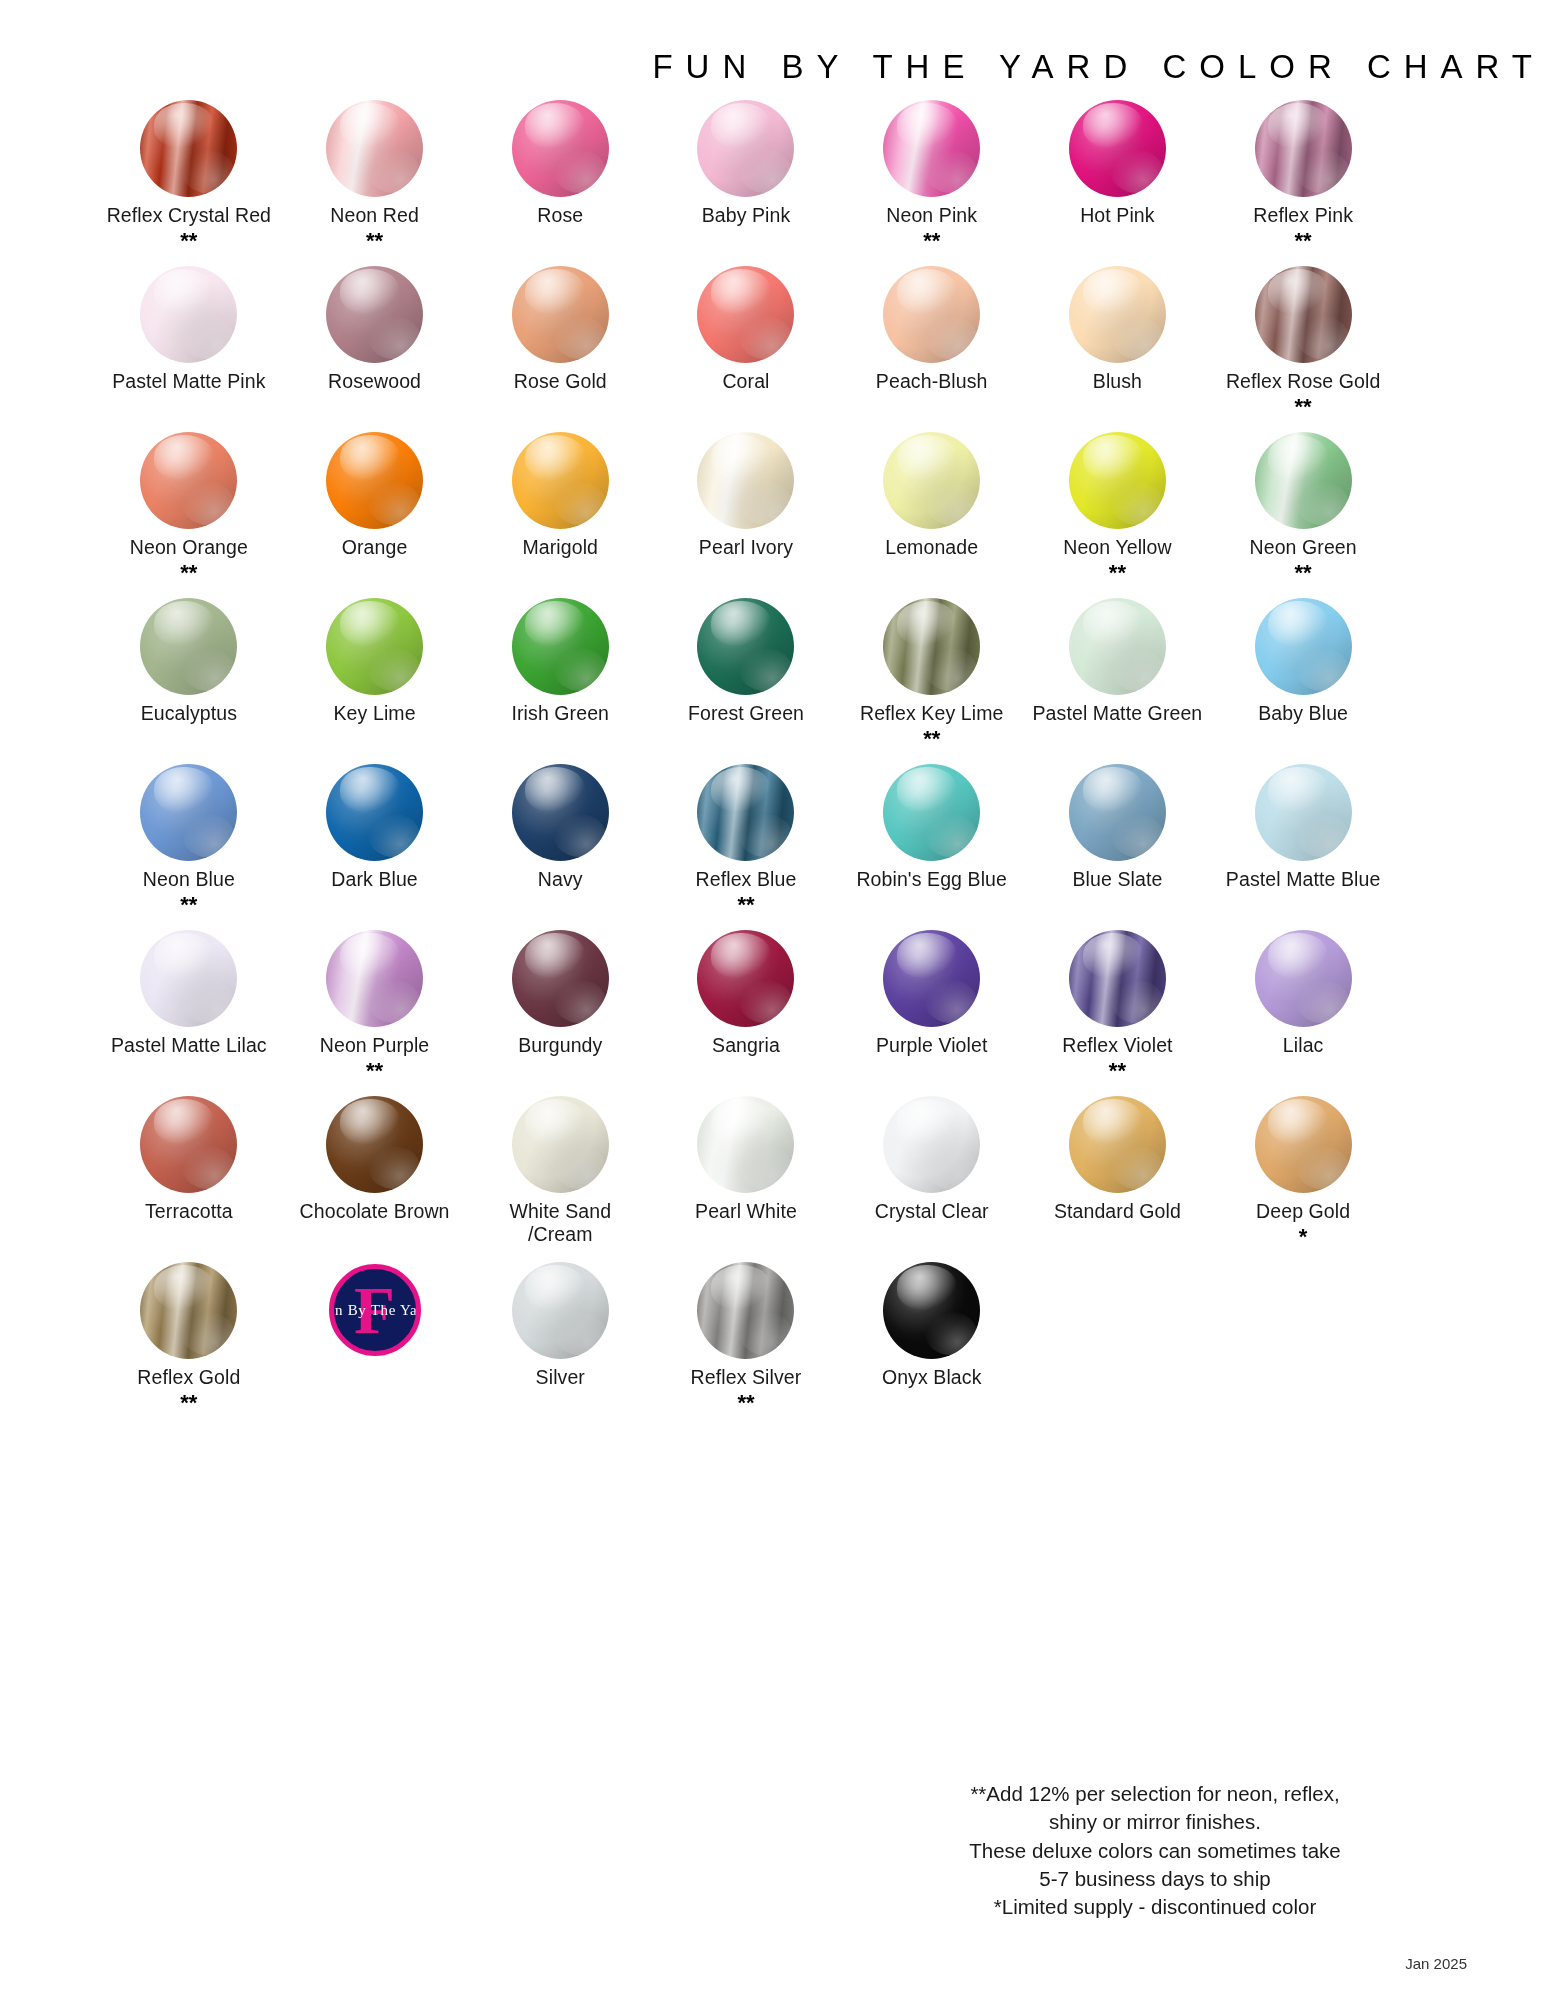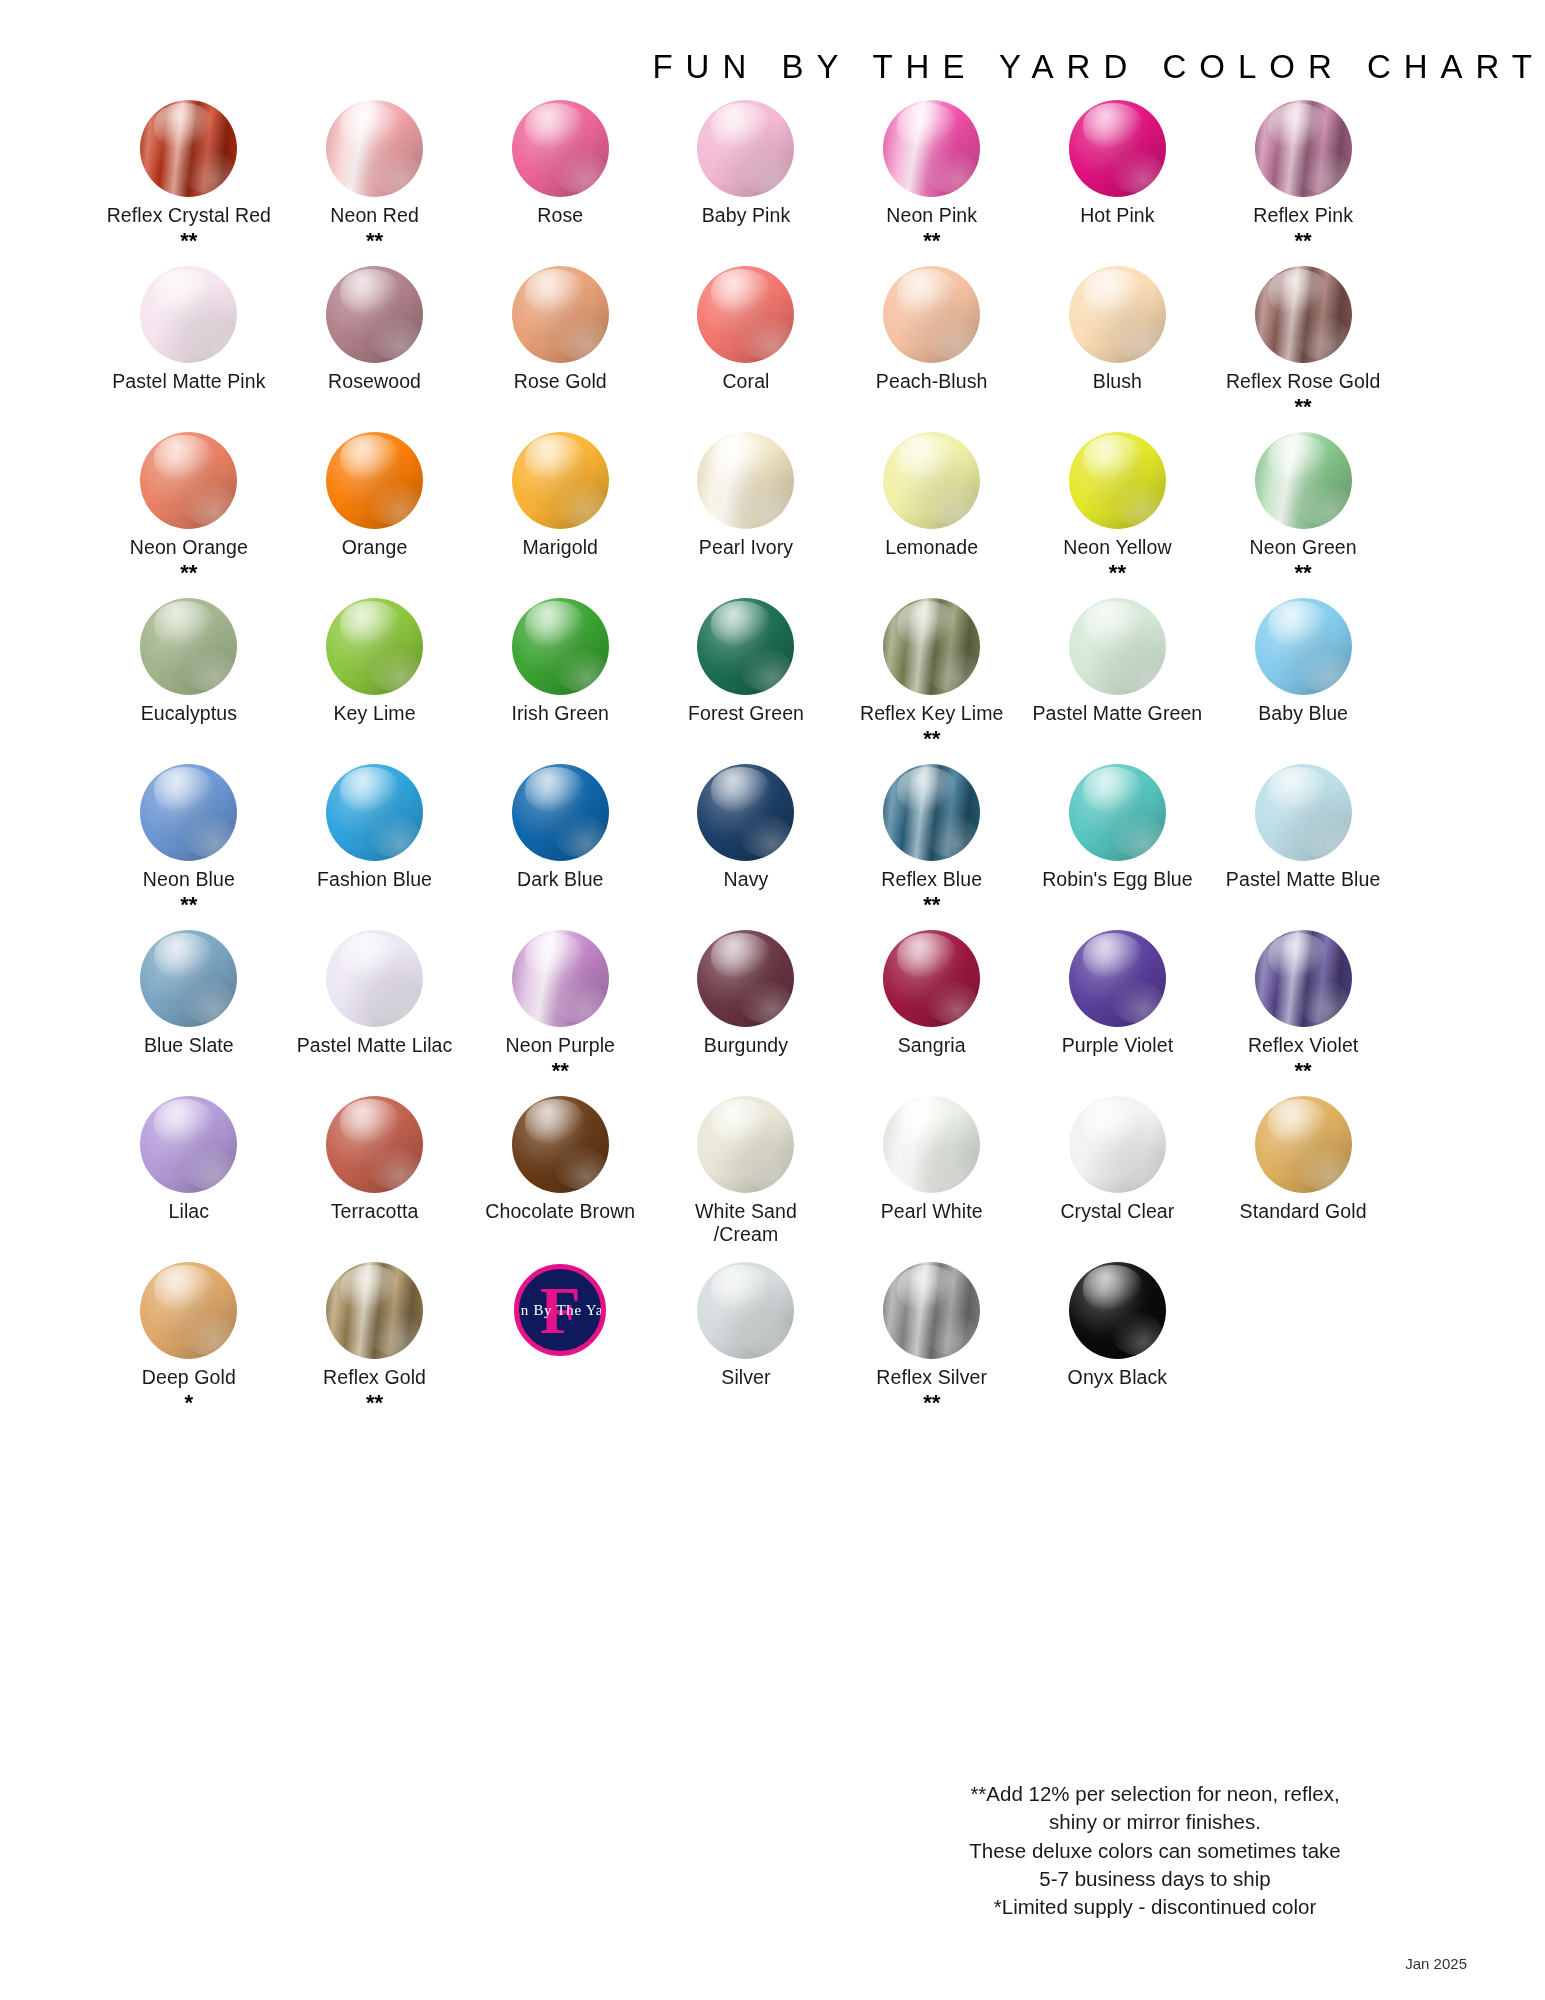--- a/index.html
+++ b/index.html
@@ -463,30 +463,20 @@
           <span class="shade"></span>
           <span class="gloss-a"></span>
           <span class="gloss-b"></span>
         </div>
       </div>
       <div class="label">Neon Blue</div>
       <div class="stars">**</div>
     </div>
     <div class="cell">
       <div class="swatch-wrap">
-        <div class="swatch" style="background: radial-gradient(at 36% 26%, rgb(125, 198, 234) 0%, rgb(66, 172, 224) 26%, rgb(45, 163, 221) 55%, rgb(39, 140, 190) 88%, rgb(35, 127, 172) 100%);">
-          <span class="shade"></span>
-          <span class="gloss-a"></span>
-          <span class="gloss-b"></span>
-        </div>
-      </div>
-      <div class="label">Fashion Blue</div>
-    </div>
-    <div class="cell">
-      <div class="swatch-wrap">
         <div class="swatch" style="background: radial-gradient(at 36% 26%, rgb(106, 160, 203) 0%, rgb(39, 117, 179) 26%, rgb(15, 102, 171) 55%, rgb(13, 88, 147) 88%, rgb(12, 80, 133) 100%);">
           <span class="shade"></span>
           <span class="gloss-a"></span>
           <span class="gloss-b"></span>
         </div>
       </div>
       <div class="label">Dark Blue</div>
     </div>
     <div class="cell">
       <div class="swatch-wrap">
@@ -514,37 +504,37 @@
         <div class="swatch" style="background: radial-gradient(at 36% 26%, rgb(150, 220, 216) 0%, rgb(103, 204, 198) 26%, rgb(86, 198, 192) 55%, rgb(74, 170, 165) 88%, rgb(67, 154, 150) 100%);">
           <span class="shade"></span>
           <span class="gloss-a"></span>
           <span class="gloss-b"></span>
         </div>
       </div>
       <div class="label">Robin's Egg Blue</div>
     </div>
     <div class="cell">
       <div class="swatch-wrap">
+        <div class="swatch" style="background: radial-gradient(at 36% 26%, rgb(173, 199, 217) 0%, rgb(135, 174, 200) 26%, rgb(122, 165, 194) 55%, rgb(105, 142, 167) 88%, rgb(95, 129, 151) 100%);">
+          <span class="shade"></span>
+          <span class="gloss-a"></span>
+          <span class="gloss-b"></span>
+        </div>
+      </div>
+      <div class="label">Blue Slate</div>
+    </div>
+    <div class="cell">
+      <div class="swatch-wrap">
         <div class="swatch" style="background: radial-gradient(at 42% 32%, rgb(200, 228, 237) 0%, rgb(190, 223, 233) 52%, rgb(177, 207, 217) 100%);">
           <span class="shade"></span>
           <span class="gloss-a"></span>
           <span class="gloss-b"></span>
         </div>
       </div>
       <div class="label">Pastel Matte Blue</div>
-    </div>
-    <div class="cell">
-      <div class="swatch-wrap">
-        <div class="swatch" style="background: radial-gradient(at 36% 26%, rgb(173, 199, 217) 0%, rgb(135, 174, 200) 26%, rgb(122, 165, 194) 55%, rgb(105, 142, 167) 88%, rgb(95, 129, 151) 100%);">
-          <span class="shade"></span>
-          <span class="gloss-a"></span>
-          <span class="gloss-b"></span>
-        </div>
-      </div>
-      <div class="label">Blue Slate</div>
     </div>
     <div class="cell">
       <div class="swatch-wrap">
         <div class="swatch" style="background: radial-gradient(at 42% 32%, rgb(239, 235, 246) 0%, rgb(236, 231, 244) 52%, rgb(219, 215, 227) 100%);">
           <span class="shade"></span>
           <span class="gloss-a"></span>
           <span class="gloss-b"></span>
         </div>
       </div>
       <div class="label">Pastel Matte Lilac</div>

